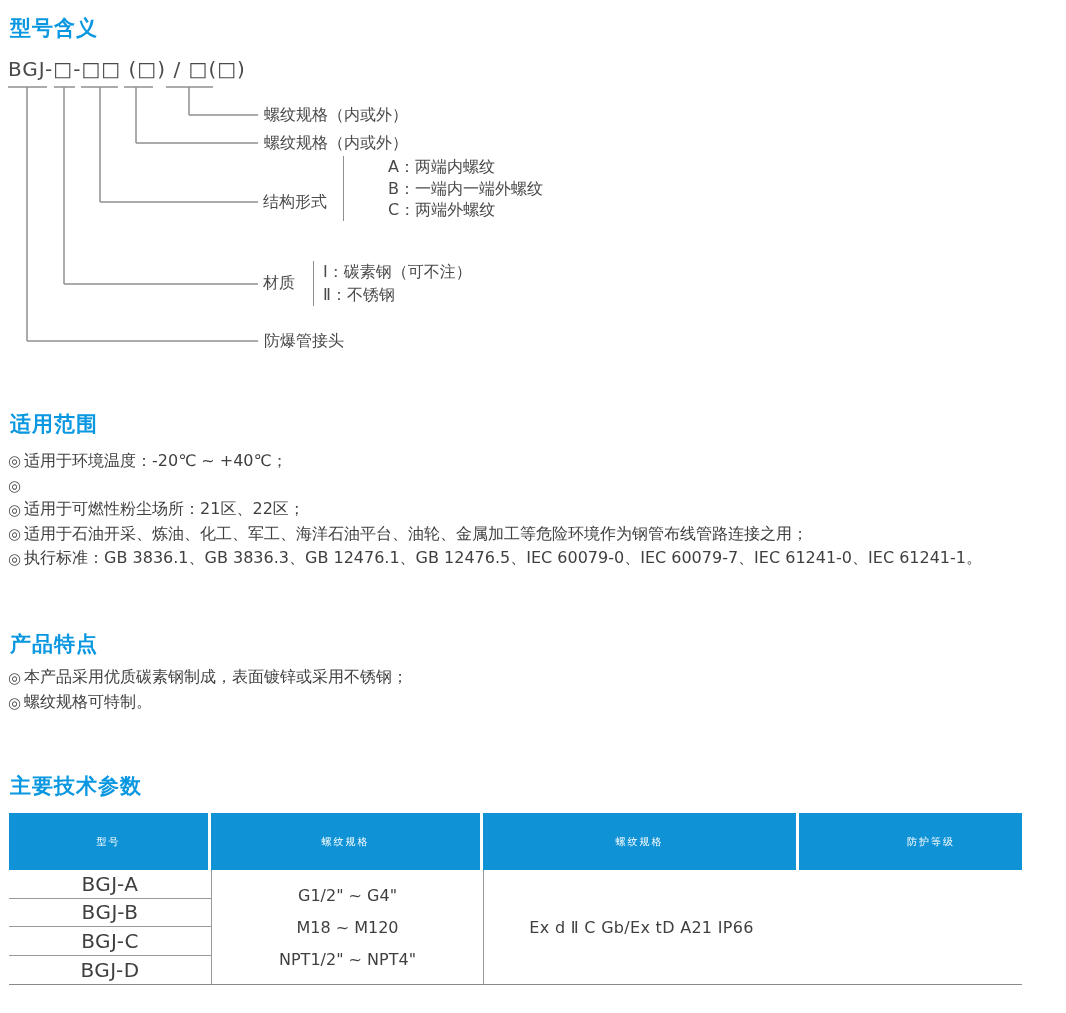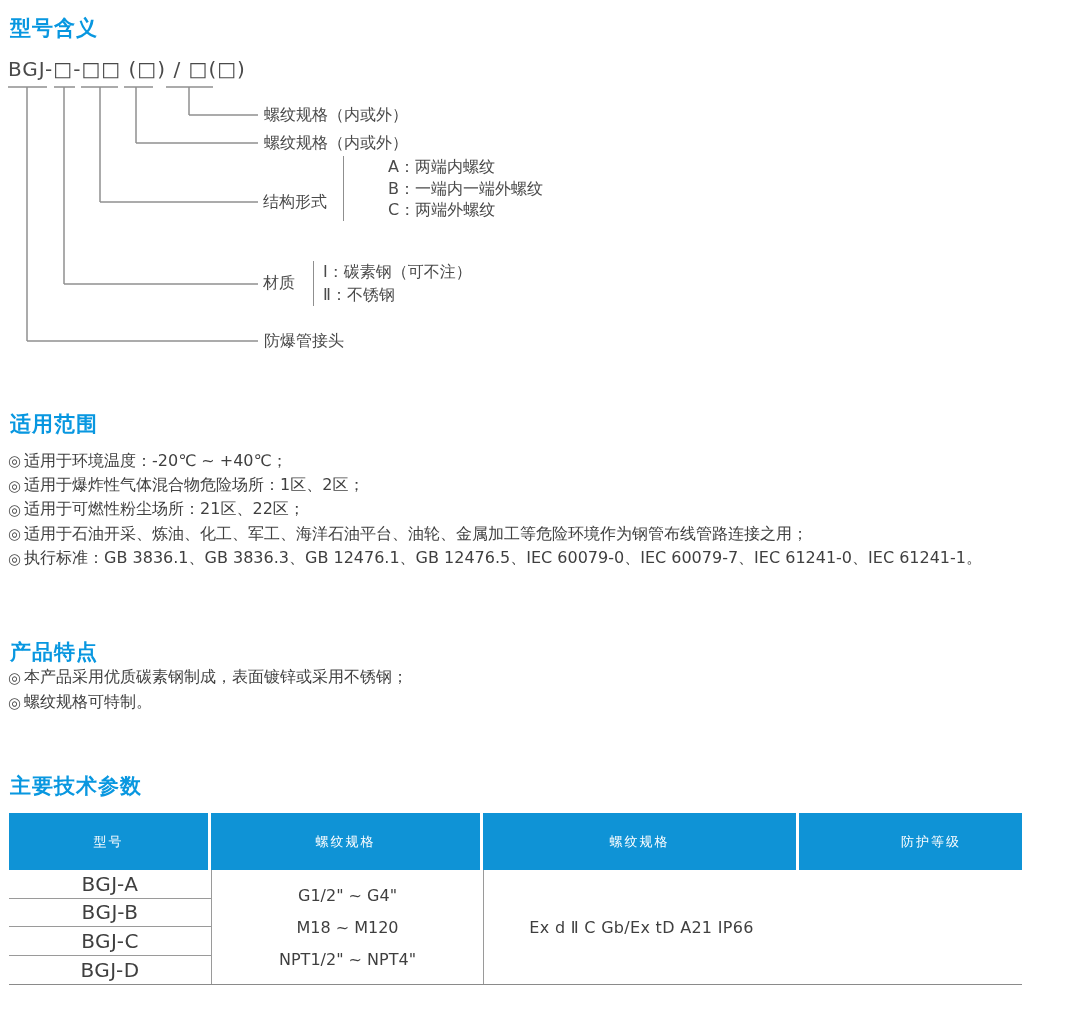--- a/index.html
+++ b/index.html
@@ -44,21 +44,21 @@
   .scope-list li{height:24.4px;}
   .features-list li{height:25px;}
   .blt{margin-right:3px;font-size:15px;color:#4c4c4c;}
 
   
   .spec-table{position:absolute;left:9px;top:813px;width:1054px;}
   .spec-head{
     display:grid;grid-template-columns:199px 269px 313px 264px;column-gap:3px;
   }
   .spec-head .th{
-    background:var(--table-blue);height:57px;color:#ffffff;font-size:13px;
+    background:var(--table-blue);height:57px;color:#ffffff;font-size:10px;
     display:flex;align-items:center;justify-content:center;letter-spacing:2px;
   }
   .spec-body{
     display:grid;grid-template-columns:202px 272px 316px 264px;
     height:115px;border-bottom:1.5px solid #8a8a8a;
   }
   .col-models{display:grid;grid-template-rows:repeat(4,1fr);}
   .col-models .model-cell{
     display:flex;align-items:center;justify-content:center;
     font-size:20px;color:var(--ink);letter-spacing:0.5px;
@@ -128,40 +128,39 @@
   <div class="sec-title" style="top:410px;">适用范围</div>
   <ul class="blt-list scope-list" style="top:449px;">
 
       <li>
         <span class="blt">◎</span>
         <span>适用于环境温度：-20℃ ~ +40℃；</span>
       </li>
 
       <li>
         <span class="blt">◎</span>
-        <span>适用于爆炸性气体混合物危险场所：1区、2区；</span>
       </li>
 
       <li>
         <span class="blt">◎</span>
         <span>适用于可燃性粉尘场所：21区、22区；</span>
       </li>
 
       <li>
         <span class="blt">◎</span>
         <span>适用于石油开采、炼油、化工、军工、海洋石油平台、油轮、金属加工等危险环境作为钢管布线管路连接之用；</span>
       </li>
 
       <li>
         <span class="blt">◎</span>
         <span>执行标准：GB 3836.1、GB 3836.3、GB 12476.1、GB 12476.5、IEC 60079-0、IEC 60079-7、IEC 61241-0、IEC 61241-1。</span>
       </li>
     </ul>
 
-  <div class="sec-title" style="top:630px;margin-top:8px;">产品特点</div>
+  <div class="sec-title" style="top:630px;">产品特点</div>
   <ul class="blt-list features-list" style="top:665px;">
 
       <li>
         <span class="blt">◎</span>
         <span>本产品采用优质碳素钢制成，表面镀锌或采用不锈钢；</span>
       </li>
 
       <li>
         <span class="blt">◎</span>
         <span>螺纹规格可特制。</span>

